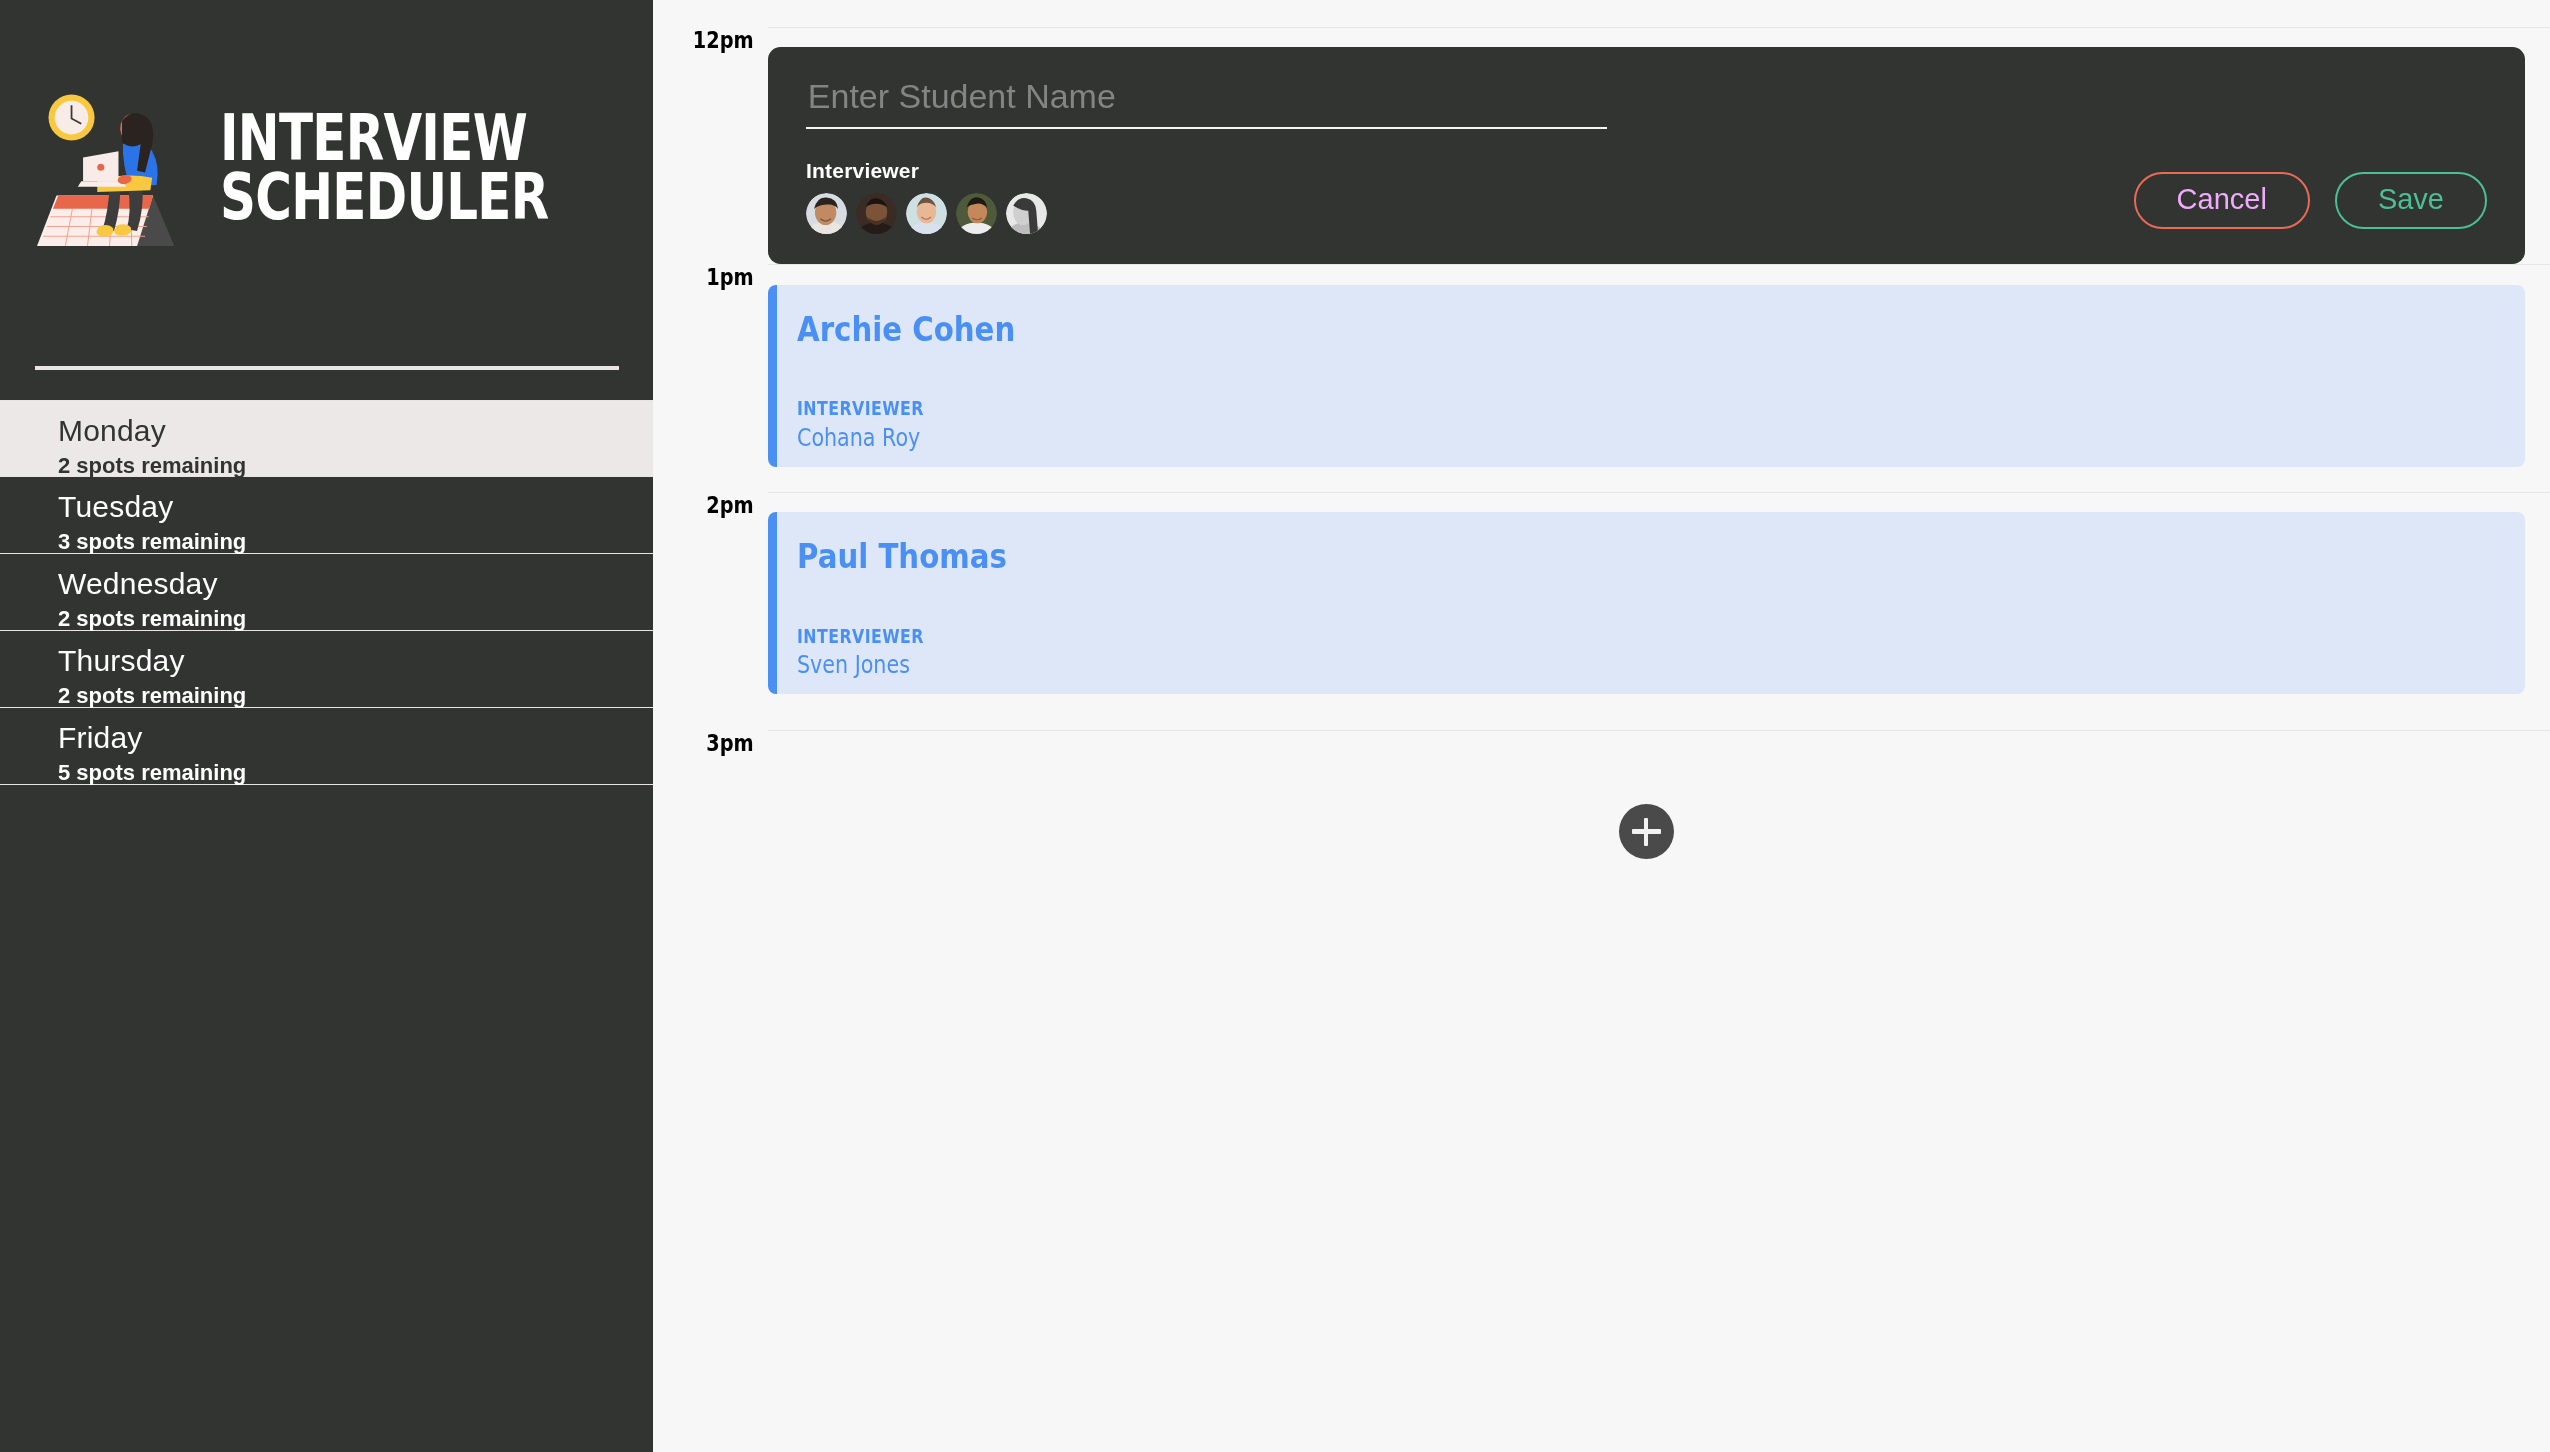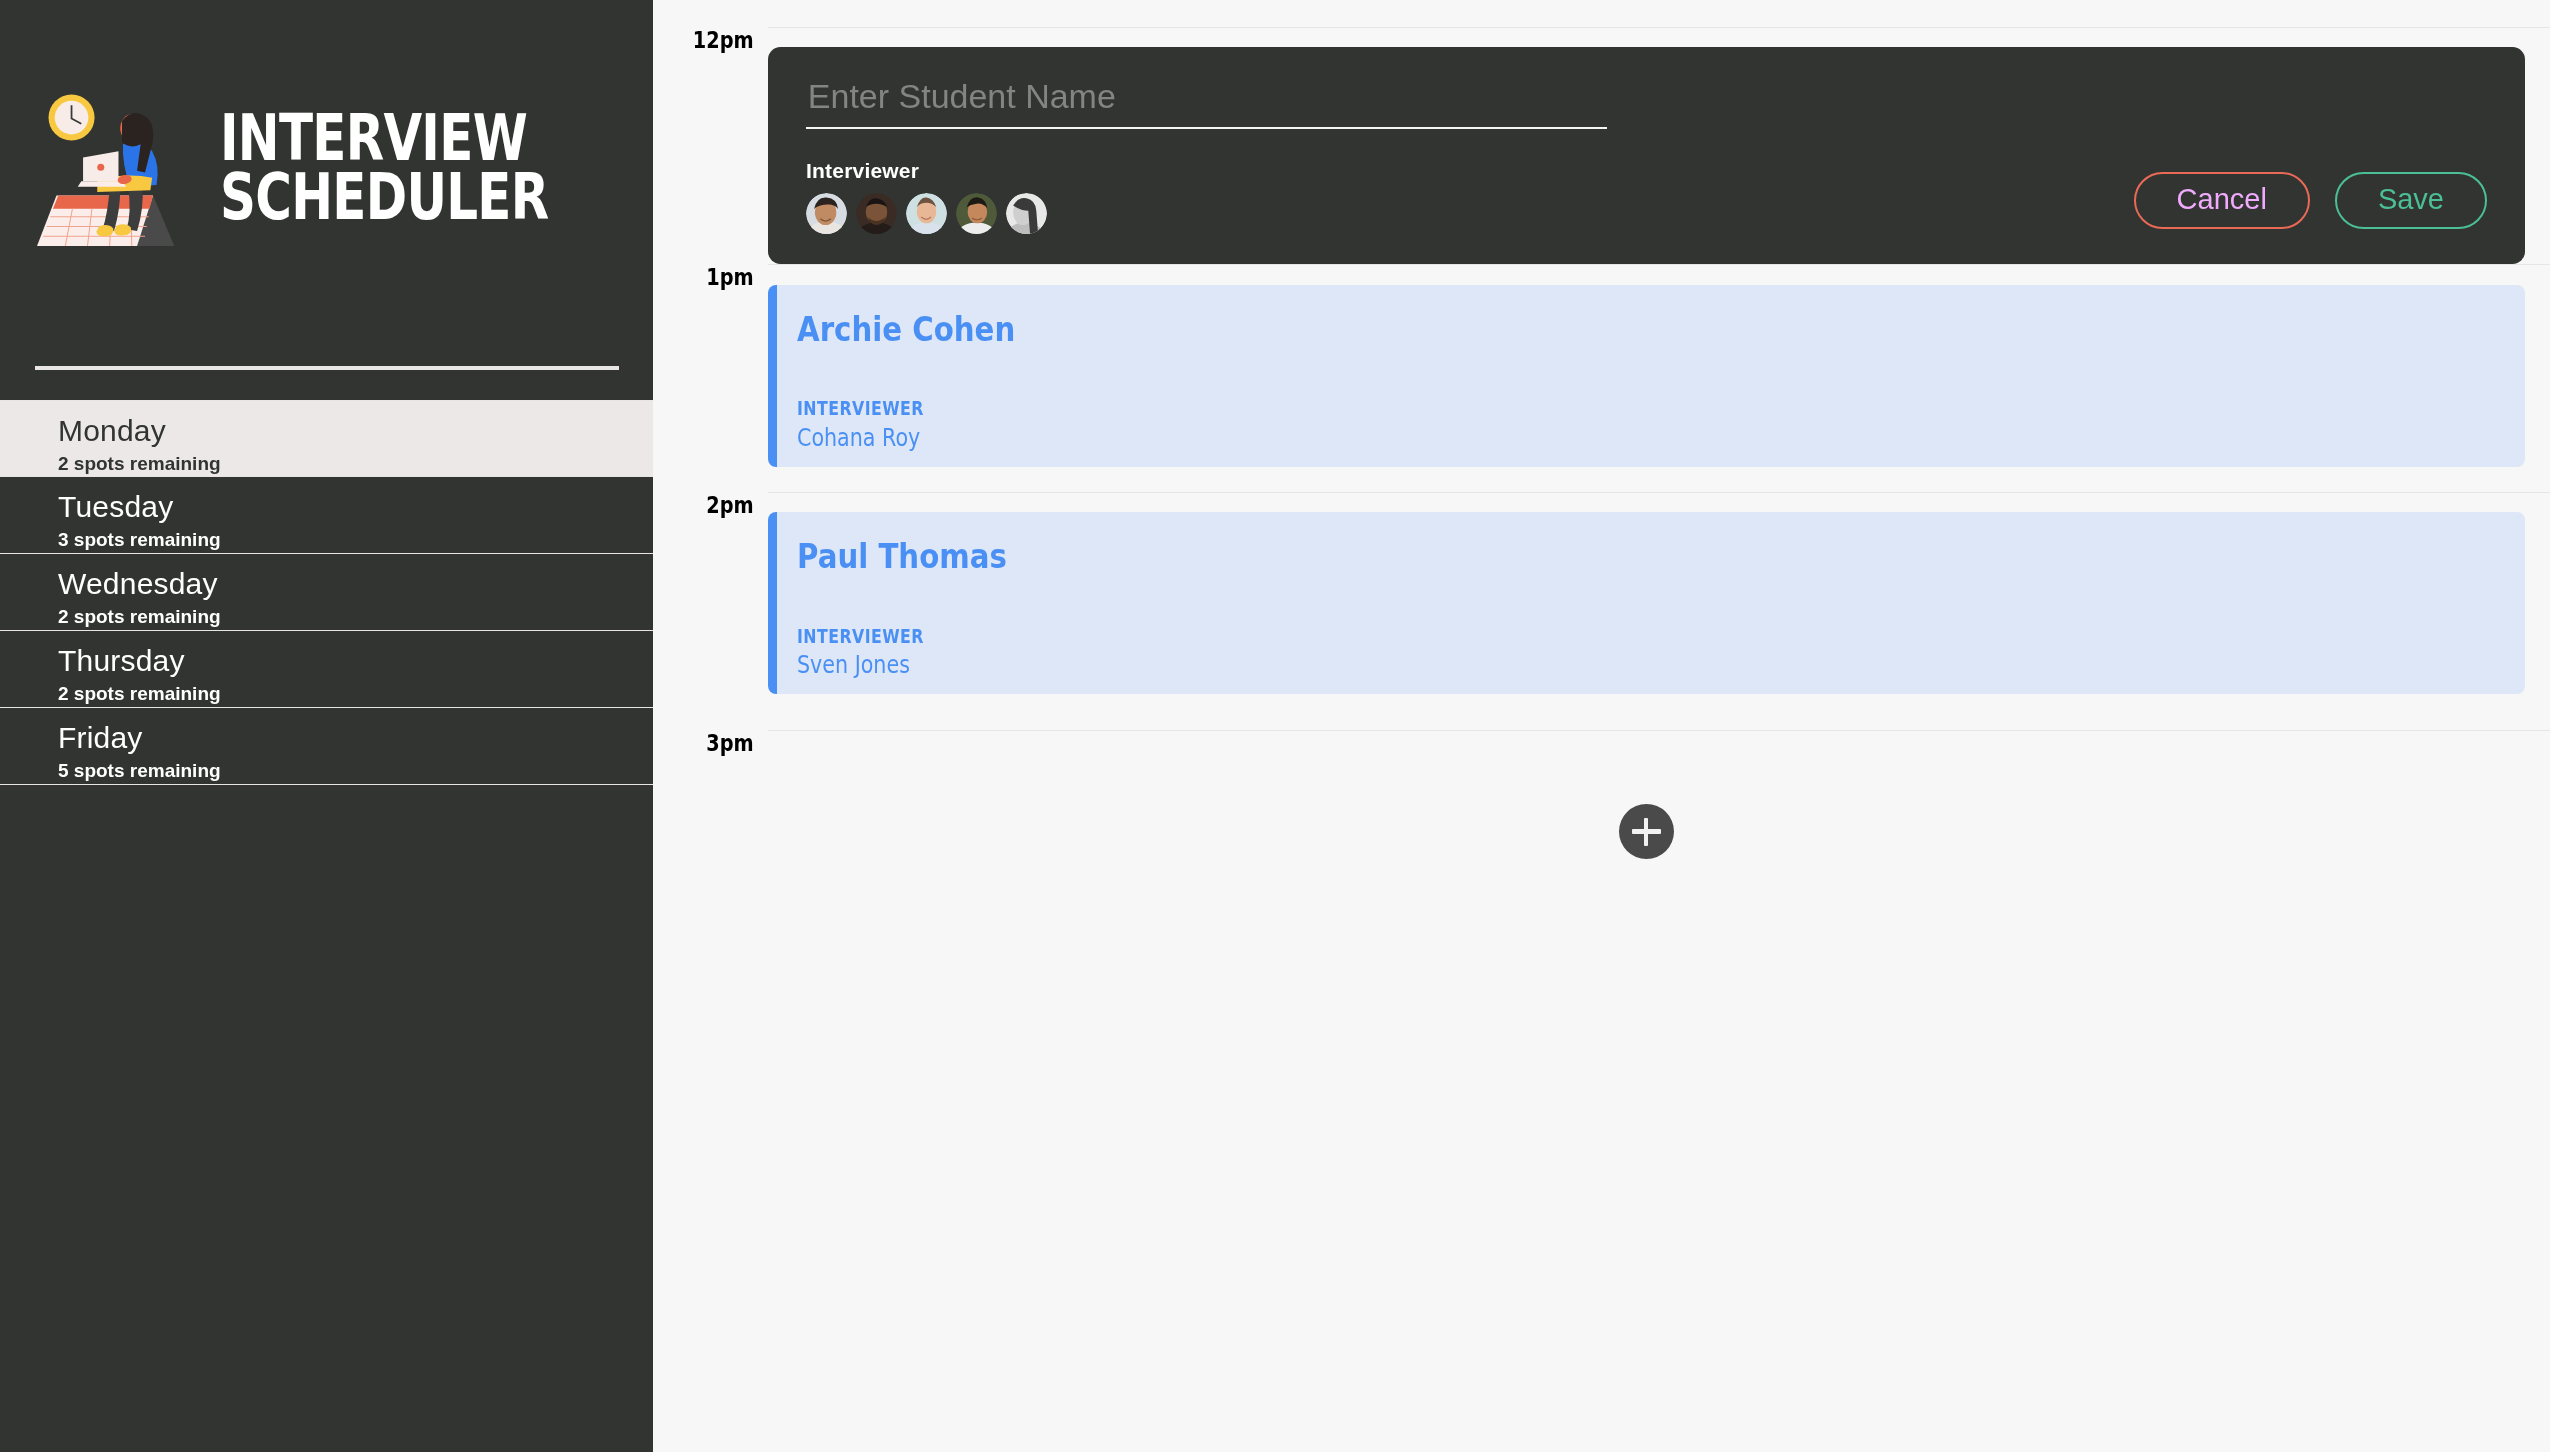--- a/index.html
+++ b/index.html
@@ -85,21 +85,21 @@
     color: #313431;
   }
 
   .day-name {
     font-size: 30px;
     font-weight: 400;
     line-height: 1.22;
     letter-spacing: 0.2px;
   }
   .day-spots {
-    font-size: 19px;
+    font-size: 22px;
     font-weight: bold;
     line-height: 1.25;
     margin-top: 1.8px;
   }
 
   
   #schedule {
     flex: 1 1 auto;
     height: 1452px;
     background: #f7f7f7;

